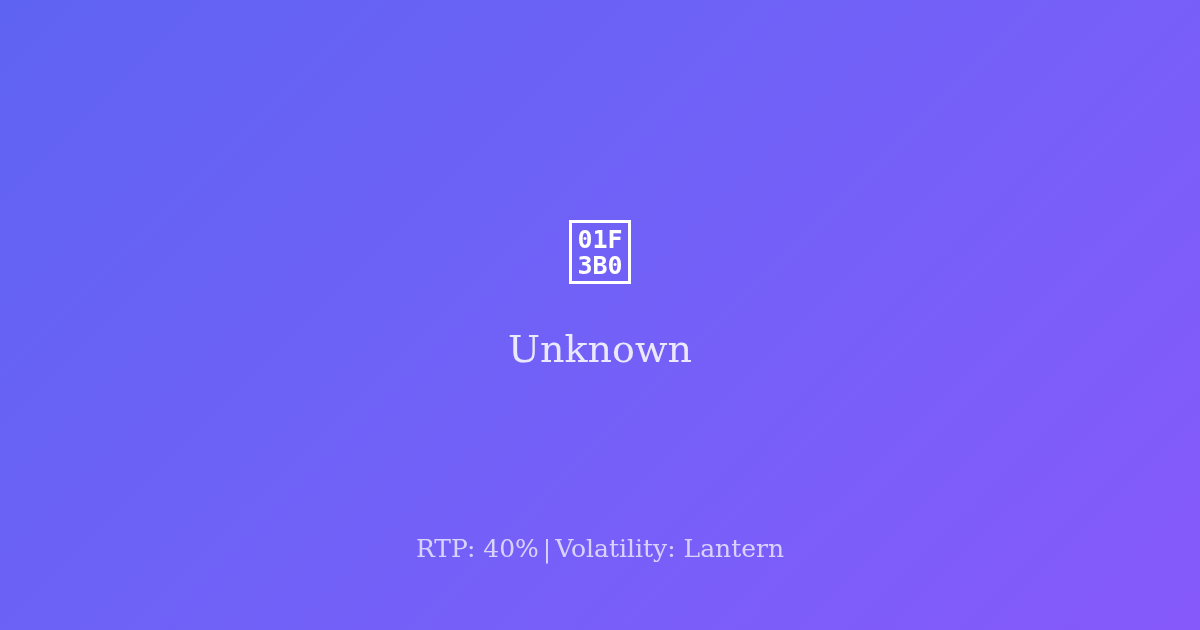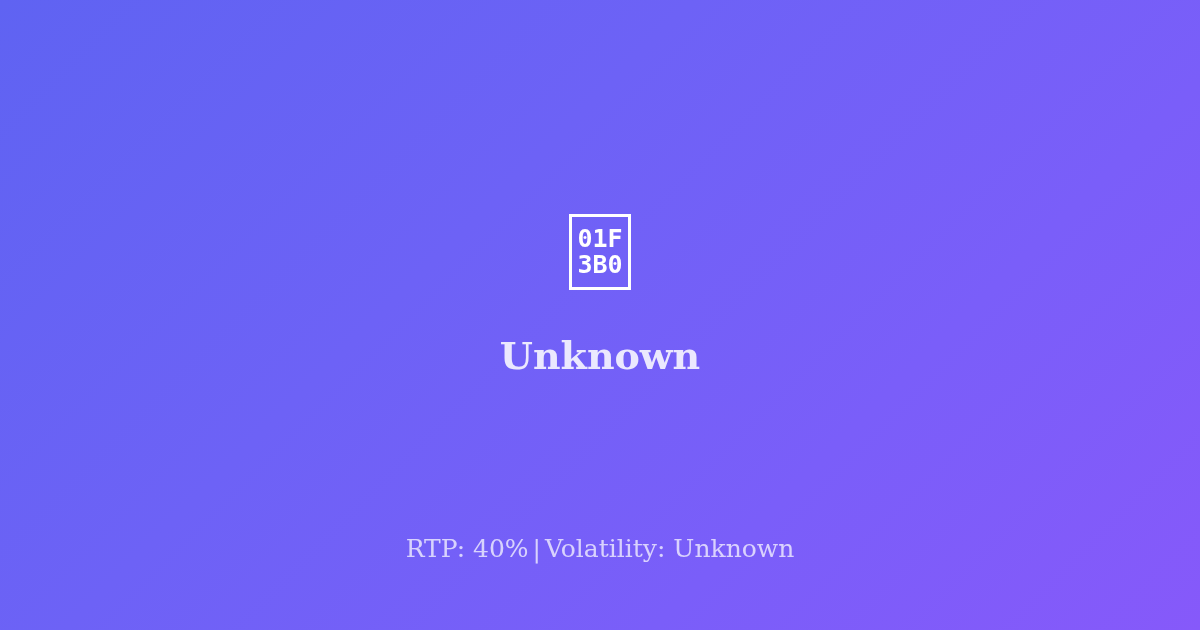--- a/index.html
+++ b/index.html
@@ -46,23 +46,23 @@
     justify-content: center;
     gap: 26px;
     line-height: 1;
   }
 
   
   .tofu-glyph {
     display: inline-flex;
     flex-direction: column;
     align-items: center;
-    justify-content: center;
+    justify-content: flex-end;
     width: 62px;
-    height: 76px;
+    height: 64px;
     box-sizing: border-box;
     border: 3px solid #FFFFFF;
     font-family: "DejaVu Sans Mono", "Liberation Mono", monospace;
     font-weight: bold;
     color: #FFFFFF;
     letter-spacing: 0px;
     padding: 2px 0;
   }
   .tofu-glyph .tofu-line {
     font-size: 25px;
@@ -76,21 +76,21 @@
     font-size: 76px;
     color: #FFFFFF;
     letter-spacing: 0.5px;
     white-space: nowrap;
     line-height: 1.05;
   }
 
   .card-subtitle {
     margin-top: 43px;
     font-family: "DejaVu Serif", "Liberation Serif", serif;
-    font-weight: bold;
+    font-weight: normal;
     font-size: 38px;
     color: rgba(255, 255, 255, 0.86);
     line-height: 1.2;
     white-space: nowrap;
   }
 
   .card-footer {
     position: absolute;
     left: 0;
     right: 0;
@@ -122,16 +122,16 @@
       </span>
 
 
     </div>
 
     <div class="card-subtitle">Unknown</div>
 
   </div>
 
   <div class="card-footer">
-    <span>RTP: 40%</span><span class="footer-sep">|</span><span>Volatility: Unknown</span>
+    <span>RTP: 40%</span><span class="footer-sep">|</span><span>Volatility: Lantern</span>
   </div>
 
 </div>
 
 </body></html>

